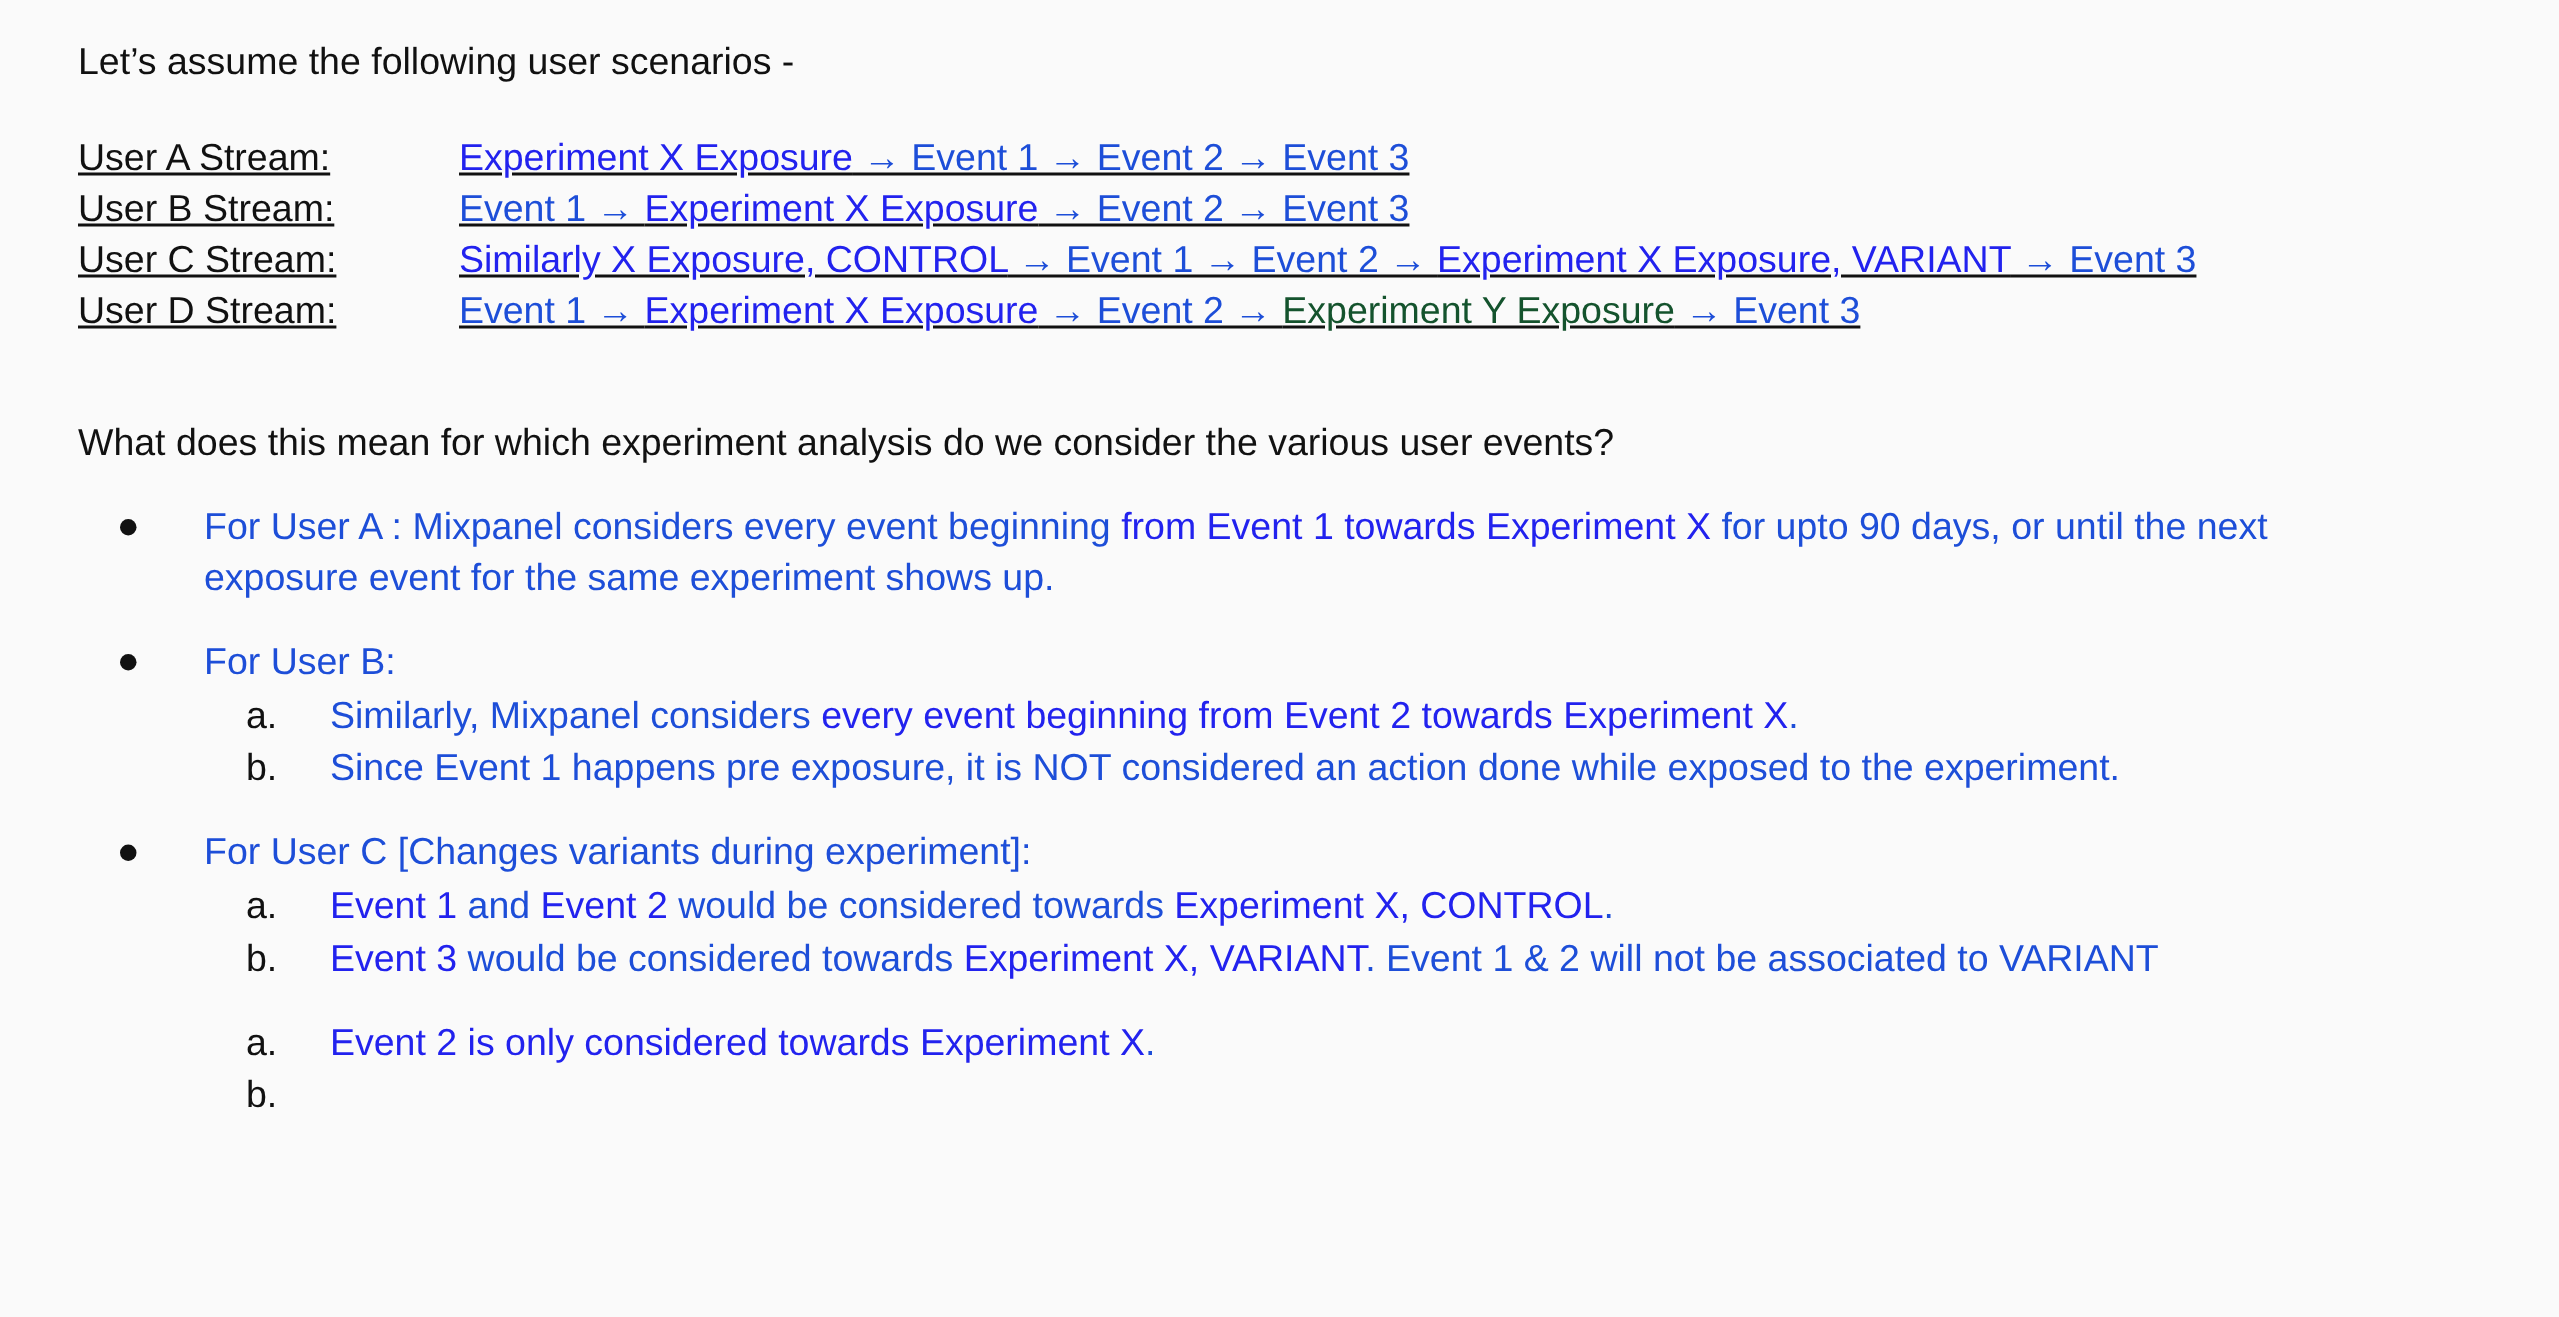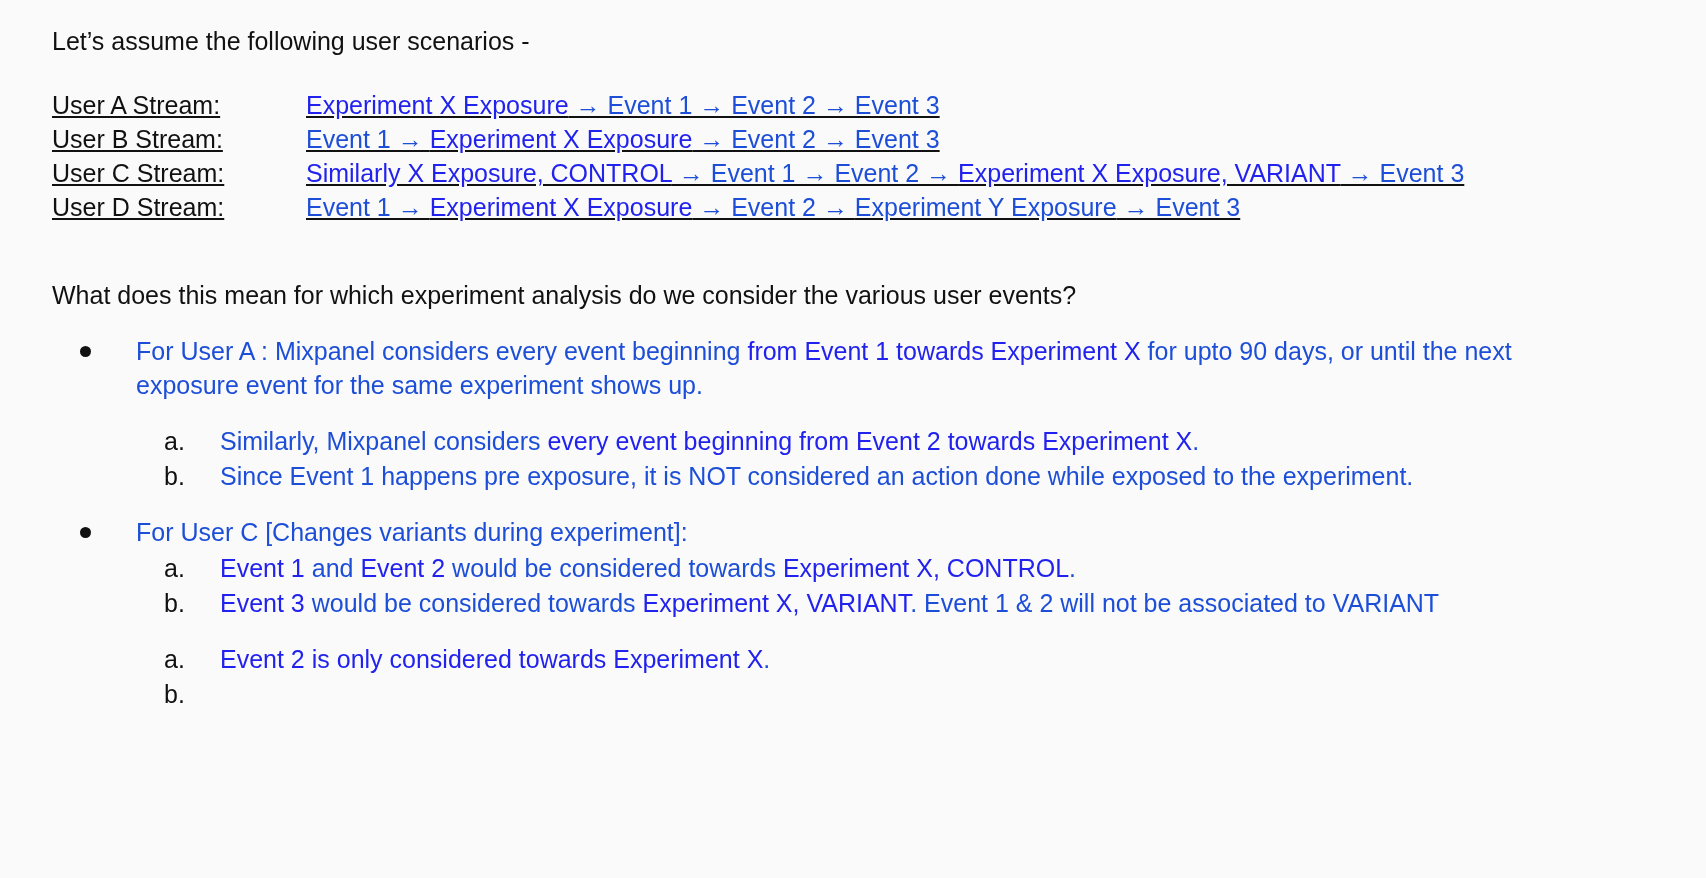--- a/index.html
+++ b/index.html
@@ -50,21 +50,21 @@
     width: 254px;
   }
   .stream-flow {
     font-size: 25px;
     line-height: 34px;
     white-space: nowrap;
     padding: 0;
     vertical-align: top;
   }
   .blue { color: #2222ee; }
-  .magenta { color: #1d4ed8; }
+  .magenta { color: #14532d; }
   .black { color: #1d4ed8; }
   
   .question-heading {
     font-size: 25px;
     line-height: 34px;
     font-weight: normal;
     color: #111111;
     margin: 54px 0 0 0;
     white-space: nowrap;
   }
@@ -152,20 +152,24 @@
   <p class="question-heading">What does this mean for which experiment analysis do we consider the various user events?</p>
 
   <ul class="bullets">
       <li class="bullet-item">
         <div class="bullet-main">
           <span class="dot"></span>
           <span class="bullet-text"><span class="black">For User A : Mixpanel considers every event beginning </span><span class="blue">from Event 1 towards Experiment X</span><span class="black"> for upto 90 days, or until the next exposure event for the same experiment shows up.</span></span>
         </div>
       </li>
       <li class="bullet-item">
+        <div class="bullet-main">
+          <span class="dot"></span>
+          <span class="bullet-text"><span class="black">For User B:</span></span>
+        </div>
         <ul class="sublist">
           <li class="subitem"><span class="marker">a.</span><span><span class="black">Similarly, Mixpanel considers </span><span class="blue">every event beginning from Event 2 towards Experiment X</span><span class="black">.</span></span></li>
           <li class="subitem"><span class="marker">b.</span><span><span class="black">Since Event 1 happens pre exposure, it is NOT considered an action done while exposed to the experiment.</span></span></li>
         </ul>
       </li>
       <li class="bullet-item">
         <div class="bullet-main">
           <span class="dot"></span>
           <span class="bullet-text"><span class="black">For User C [Changes variants during experiment]:</span></span>
         </div>

